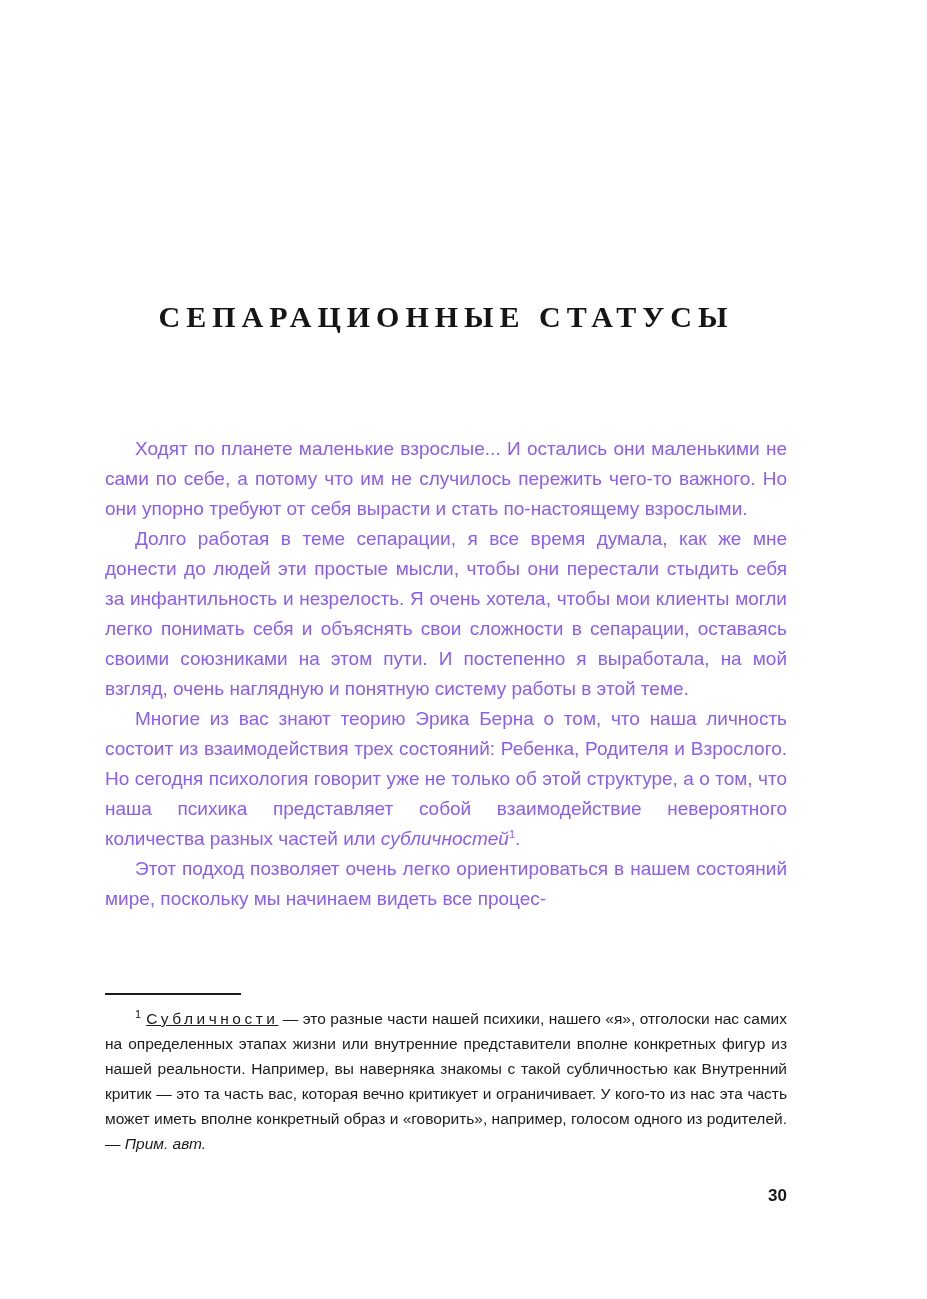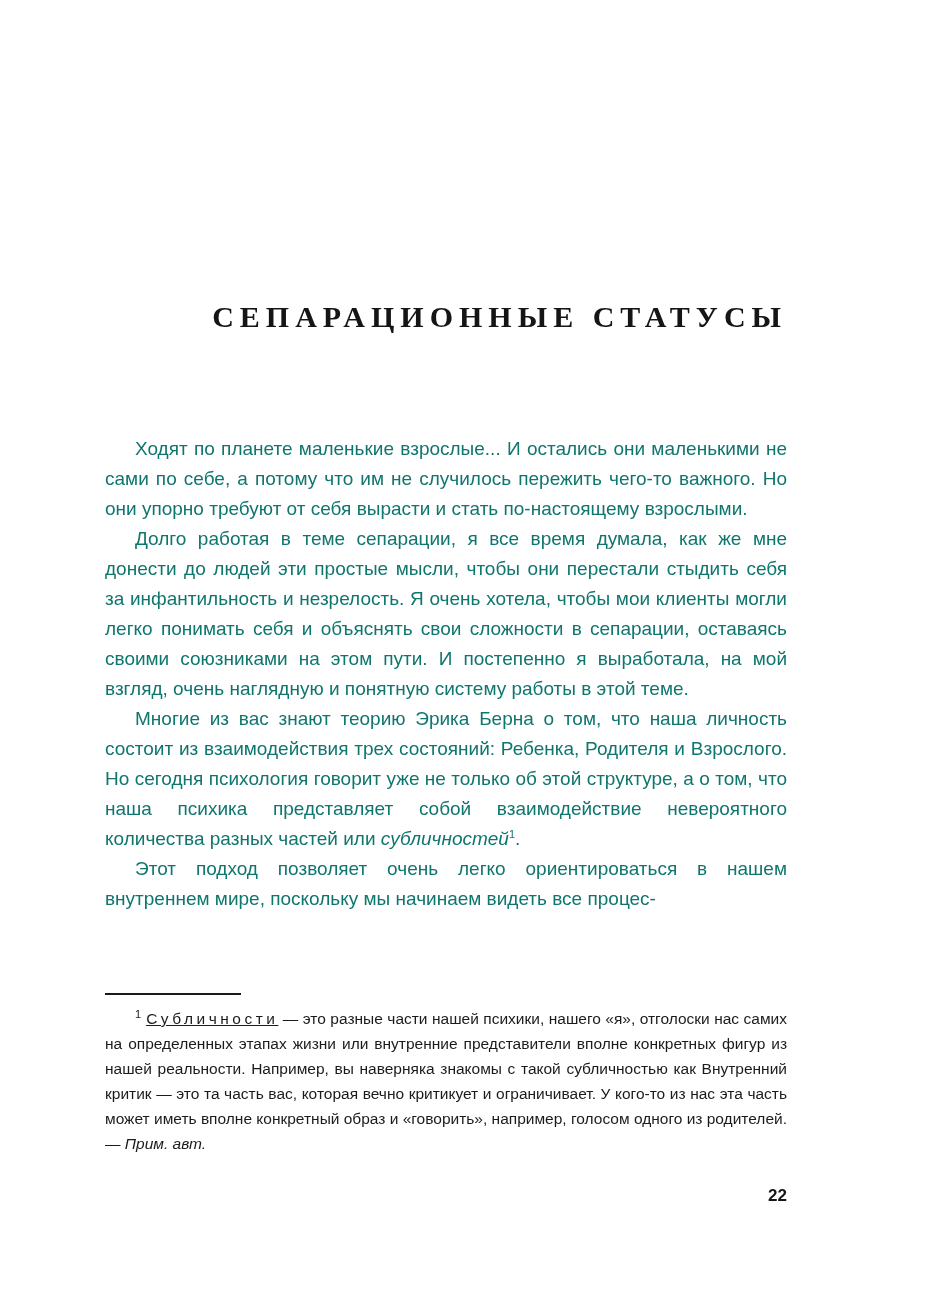--- a/index.html
+++ b/index.html
@@ -14,37 +14,37 @@
   }
   .page-content {
     position: absolute;
     left: 105px;
     top: 0;
     width: 682px;
     height: 1299px;
   }
   .chapter-title {
     margin-top: 300px;
-    text-align: right;
+    text-align: center;
     font-family: "Liberation Serif", serif;
     font-weight: 700;
     font-size: 30px;
     letter-spacing: 6px;
     color: #151515;
     white-space: nowrap;
   }
   .body-text {
     margin-top: 100px;
   }
   .body-text p {
     font-size: 19px;
     line-height: 30px;
     text-align: justify;
     text-indent: 30px;
-    color: #0f766e;
+    color: #8b5cf6;
   }
   .italic { font-style: italic; margin-top: 35px; }
   sup.fn-ref {
     font-size: 11px;
     line-height: 0;
     vertical-align: super;
   }
   .footnote {
     position: absolute;
     left: 0;
@@ -86,22 +86,22 @@
   <h1 class="chapter-title">СЕПАРАЦИОННЫЕ СТАТУСЫ</h1>
 
   <div class="body-text">
 
     <p>Ходят по планете маленькие взрослые... И остались они маленькими не сами по себе, а потому что им не случилось пережить чего-то важного. Но они упорно требуют от себя вырасти и стать по-настоящему взрослыми.</p>
 
     <p>Долго работая в теме сепарации, я все время думала, как же мне донести до людей эти простые мысли, чтобы они перестали стыдить себя за инфантильность и незрелость. Я очень хотела, чтобы мои клиенты могли легко понимать себя и объяснять свои сложности в сепарации, оставаясь своими союзниками на этом пути. И постепенно я выработала, на мой взгляд, очень наглядную и понятную систему работы в этой теме.</p>
 
     <p><span>Многие из вас знают теорию Эрика Берна о том, что наша личность состоит из взаимодействия трех состояний: Ребенка, Родителя и Взрослого. Но сегодня психология говорит уже не только об этой структуре, а о том, что наша психика представляет собой взаимодействие невероятного количества разных частей или </span><span class="italic">субличностей</span><sup class="fn-ref">1</sup><span>.</span></p>
 
-    <p>Этот подход позволяет очень легко ориентироваться в нашем внутреннем мире, поскольку мы начинаем видеть все процес-</p>
+    <p>Этот подход позволяет очень легко ориентироваться в нашем состояний мире, поскольку мы начинаем видеть все процес-</p>
   </div>
 
   <div class="footnote">
     <div class="footnote-rule"></div>
     <p class="footnote-text"><sup class="fn-ref">1</sup><span class="footnote-term">Субличности</span><span> — это разные части нашей психики, нашего «я», отголоски нас самих на определенных этапах жизни или внутренние представители вполне конкретных фигур из нашей реальности. Например, вы наверняка знакомы с такой субличностью как Внутренний критик — это та часть вас, которая вечно критикует и ограничивает. У кого-то из нас эта часть может иметь вполне конкретный образ и «говорить», например, голосом одного из родителей. — </span><span class="italic">Прим. авт.</span></p>
   </div>
 
-  <div class="page-number">22</div>
+  <div class="page-number">30</div>
 </div>
 
 </body></html>

